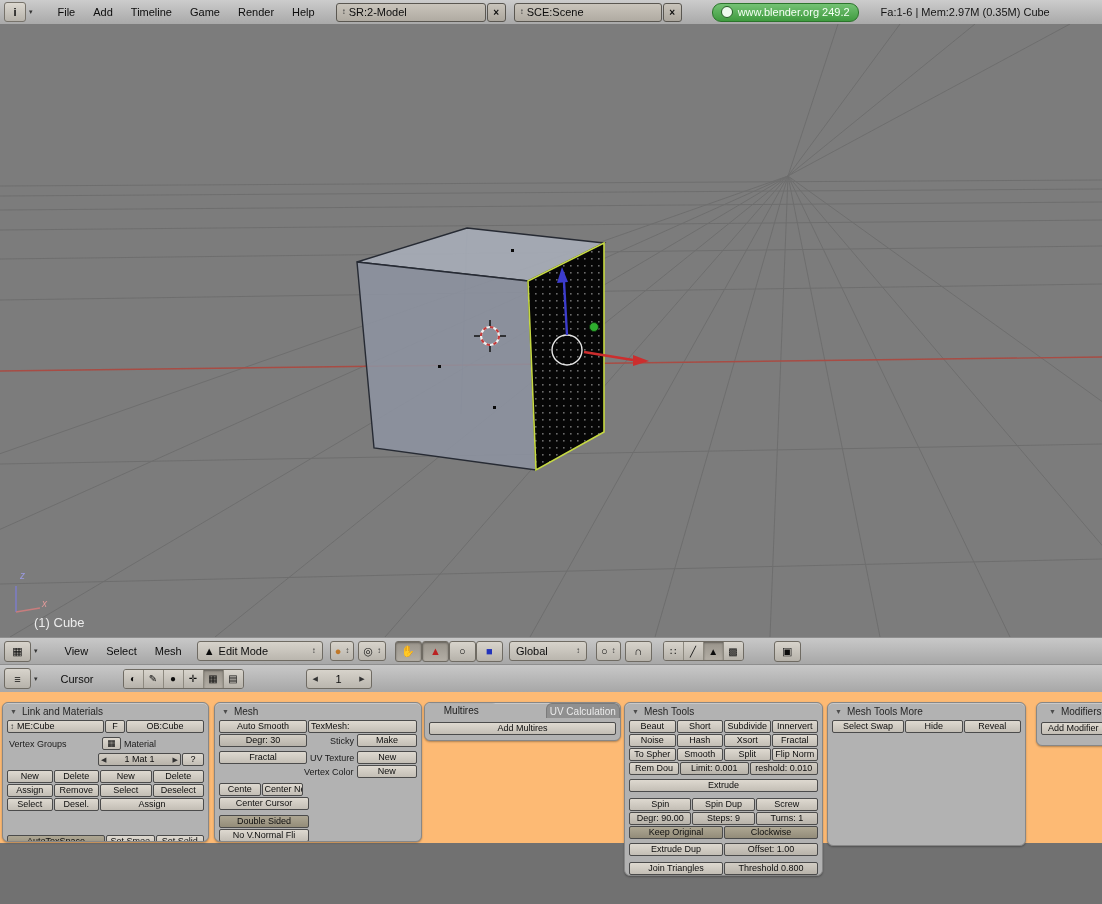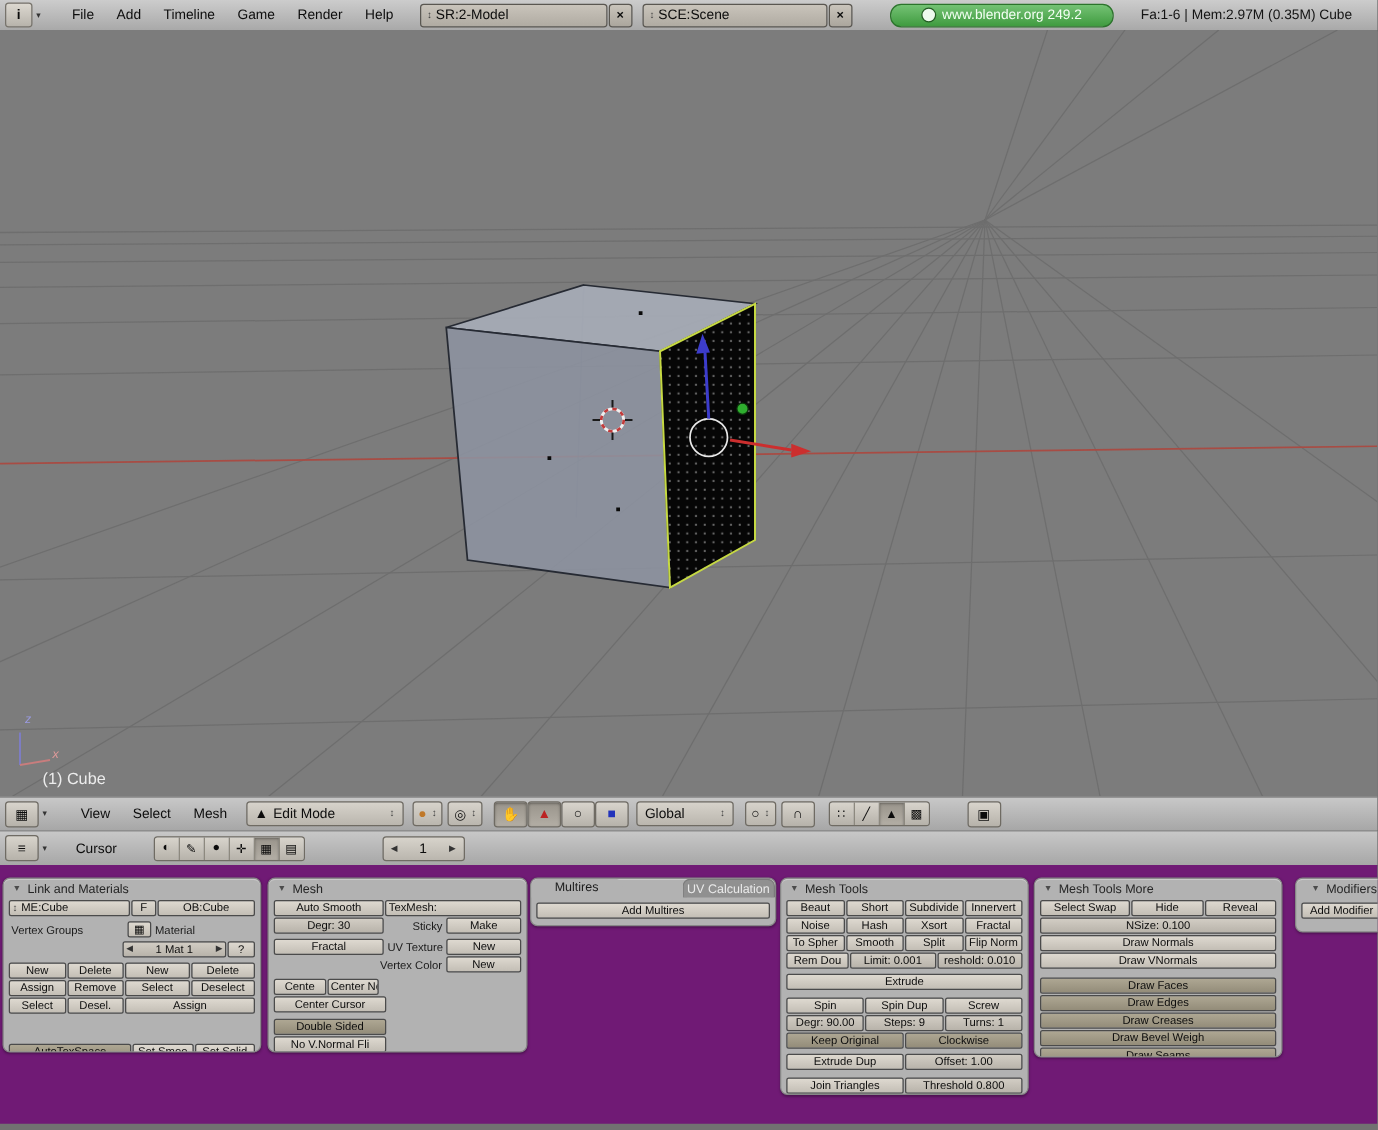--- a/index.html
+++ b/index.html
@@ -27,21 +27,21 @@
     background:linear-gradient(#c9c4bb,#b0aba2);border:1px solid #5a5751;border-radius:3px;
     font-size:11px;white-space:nowrap;
   }
   .ud{font-size:8px;color:#3c3c3c;line-height:8px;}
   .xbtn{
     width:17px;height:17px;margin-left:1px;display:flex;align-items:center;justify-content:center;
     background:linear-gradient(#c9c4bb,#aba69d);border:1px solid #5a5751;border-radius:3px;
     font-size:10px;font-weight:bold;
   }
   .weblink{
-    display:flex;align-items:center;height:17px;margin-left:30px;padding:0 24px;
+    display:flex;align-items:center;height:17px;margin-left:30px;padding:0 8px;
     background:linear-gradient(#74c274,#3f9b3f);border:1px solid #2c742c;border-radius:9px;
     color:#f4fff4;font-size:11px;white-space:nowrap;
   }
   .globe{width:10px;height:10px;border-radius:50%;background:#eefaee;border:1px solid #245c24;margin-right:5px;}
   .stats{margin-left:22px;white-space:nowrap;color:#141414;}
 
   
   #viewport{position:absolute;top:24px;left:0;width:1102px;height:613px;background:#7c7c7c;}
   #viewport svg{display:block;}
   .obj-info{position:absolute;left:34px;top:591px;color:#ececec;font-size:13px;}
@@ -71,21 +71,21 @@
   .hgroup{display:flex;border:1px solid #6f6b63;border-radius:3px;overflow:hidden;}
   .gi{
     width:19px;height:18px;display:flex;align-items:center;justify-content:center;
     background:linear-gradient(#d8d4cc,#b6b2aa);border-right:1px solid #8d897f;font-size:10px;
   }
   .gi:last-child{border-right:none;}
   .gi.on{background:linear-gradient(#99948b,#b3aea5);box-shadow:inset 0 1px 2px rgba(0,0,0,.35);}
   .red{color:#bb2222;} .blu{color:#2233bb;} .orange{color:#c07828;}
 
   
-  #buttons-area{position:absolute;top:692px;left:0;width:1102px;height:207px;background:#701a75;}
+  #buttons-area{position:absolute;top:692px;left:0;width:1102px;height:151px;background:#fdba74;}
   .panel{
     position:absolute;background:#b2b2b2;border:1px solid #878787;border-radius:6px;
     box-shadow:inset 0 1px 0 #c9c9c9,0 1px 2px rgba(0,0,0,.3);
     font-size:10px;color:#111;overflow:hidden;
   }
   .phead{height:15px;display:flex;align-items:center;gap:5px;padding:1px 7px 0 7px;color:#262626;}
   .ptri{font-size:7px;color:#4c4c4c;}
   .r{display:flex;gap:1px;margin:1px 4px;align-items:center;}
   .grp{display:flex;gap:1px;}
   .b{
@@ -489,32 +489,20 @@
     <div class="phead">
       <span class="ptri">▼</span>
       <span>Mesh Tools More</span>
     </div>
     <div class="r">
       <div class="b" style="flex:0 0 66px">Select Swap</div>
       <div class="b flex1">Hide</div>
       <div class="b flex1">Reveal</div>
     </div>
     <div class="cols">
-      <div class="col">
-        <div class="b num">NSize: 0.100</div>
-        <div class="b">Draw Normals</div>
-        <div class="b">Draw VNormals</div>
-        <div style="height:5px"></div>
-        <div class="b dark">Draw Faces</div>
-        <div class="b dark">Draw Edges</div>
-        <div class="b dark">Draw Creases</div>
-        <div class="b dark">Draw Bevel Weigh</div>
-        <div class="b dark">Draw Seams</div>
-
-      </div>
     </div>
   </section>
 
   <section class="panel" style="left:1036px;top:10px;width:200px;height:42px">
     <div class="phead" style="padding-left:12px">
       <span class="ptri">▼</span>
       <span>Modifiers</span>
     </div>
     <div class="r" style="margin-top:3px">
       <div class="b" style="flex:0 0 120px;text-align:left;padding-left:6px">Add Modifier</div>

